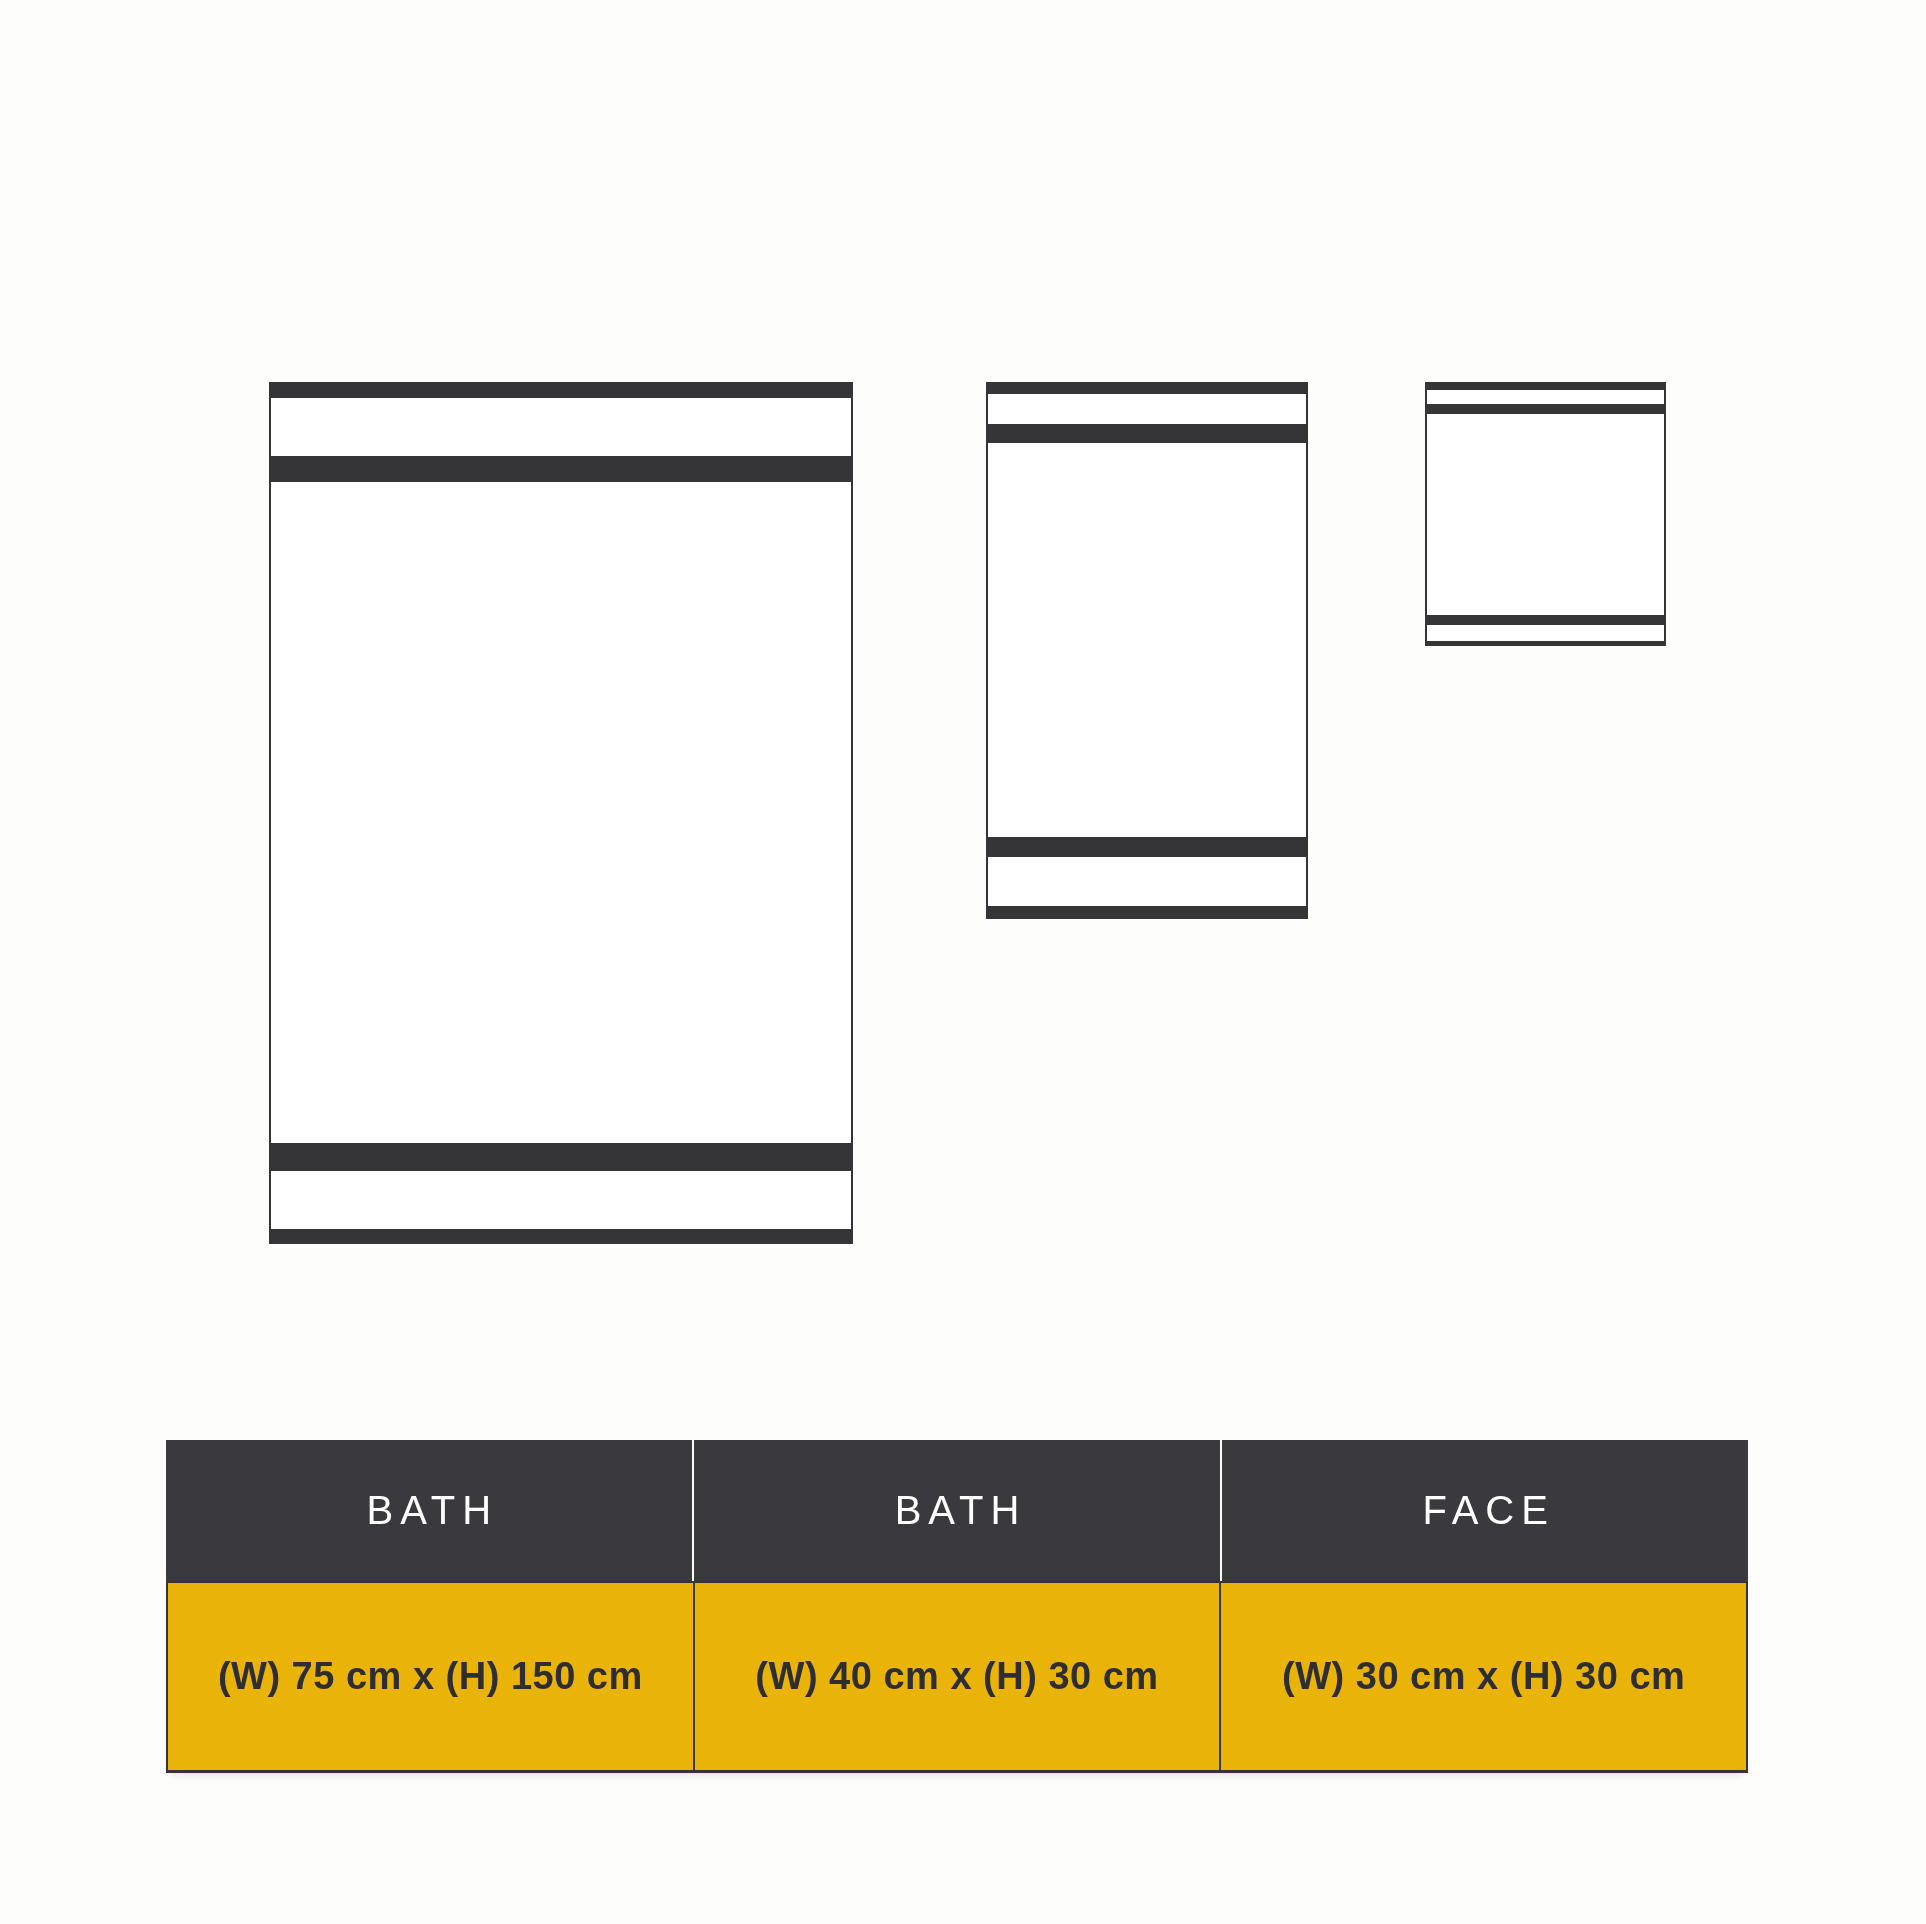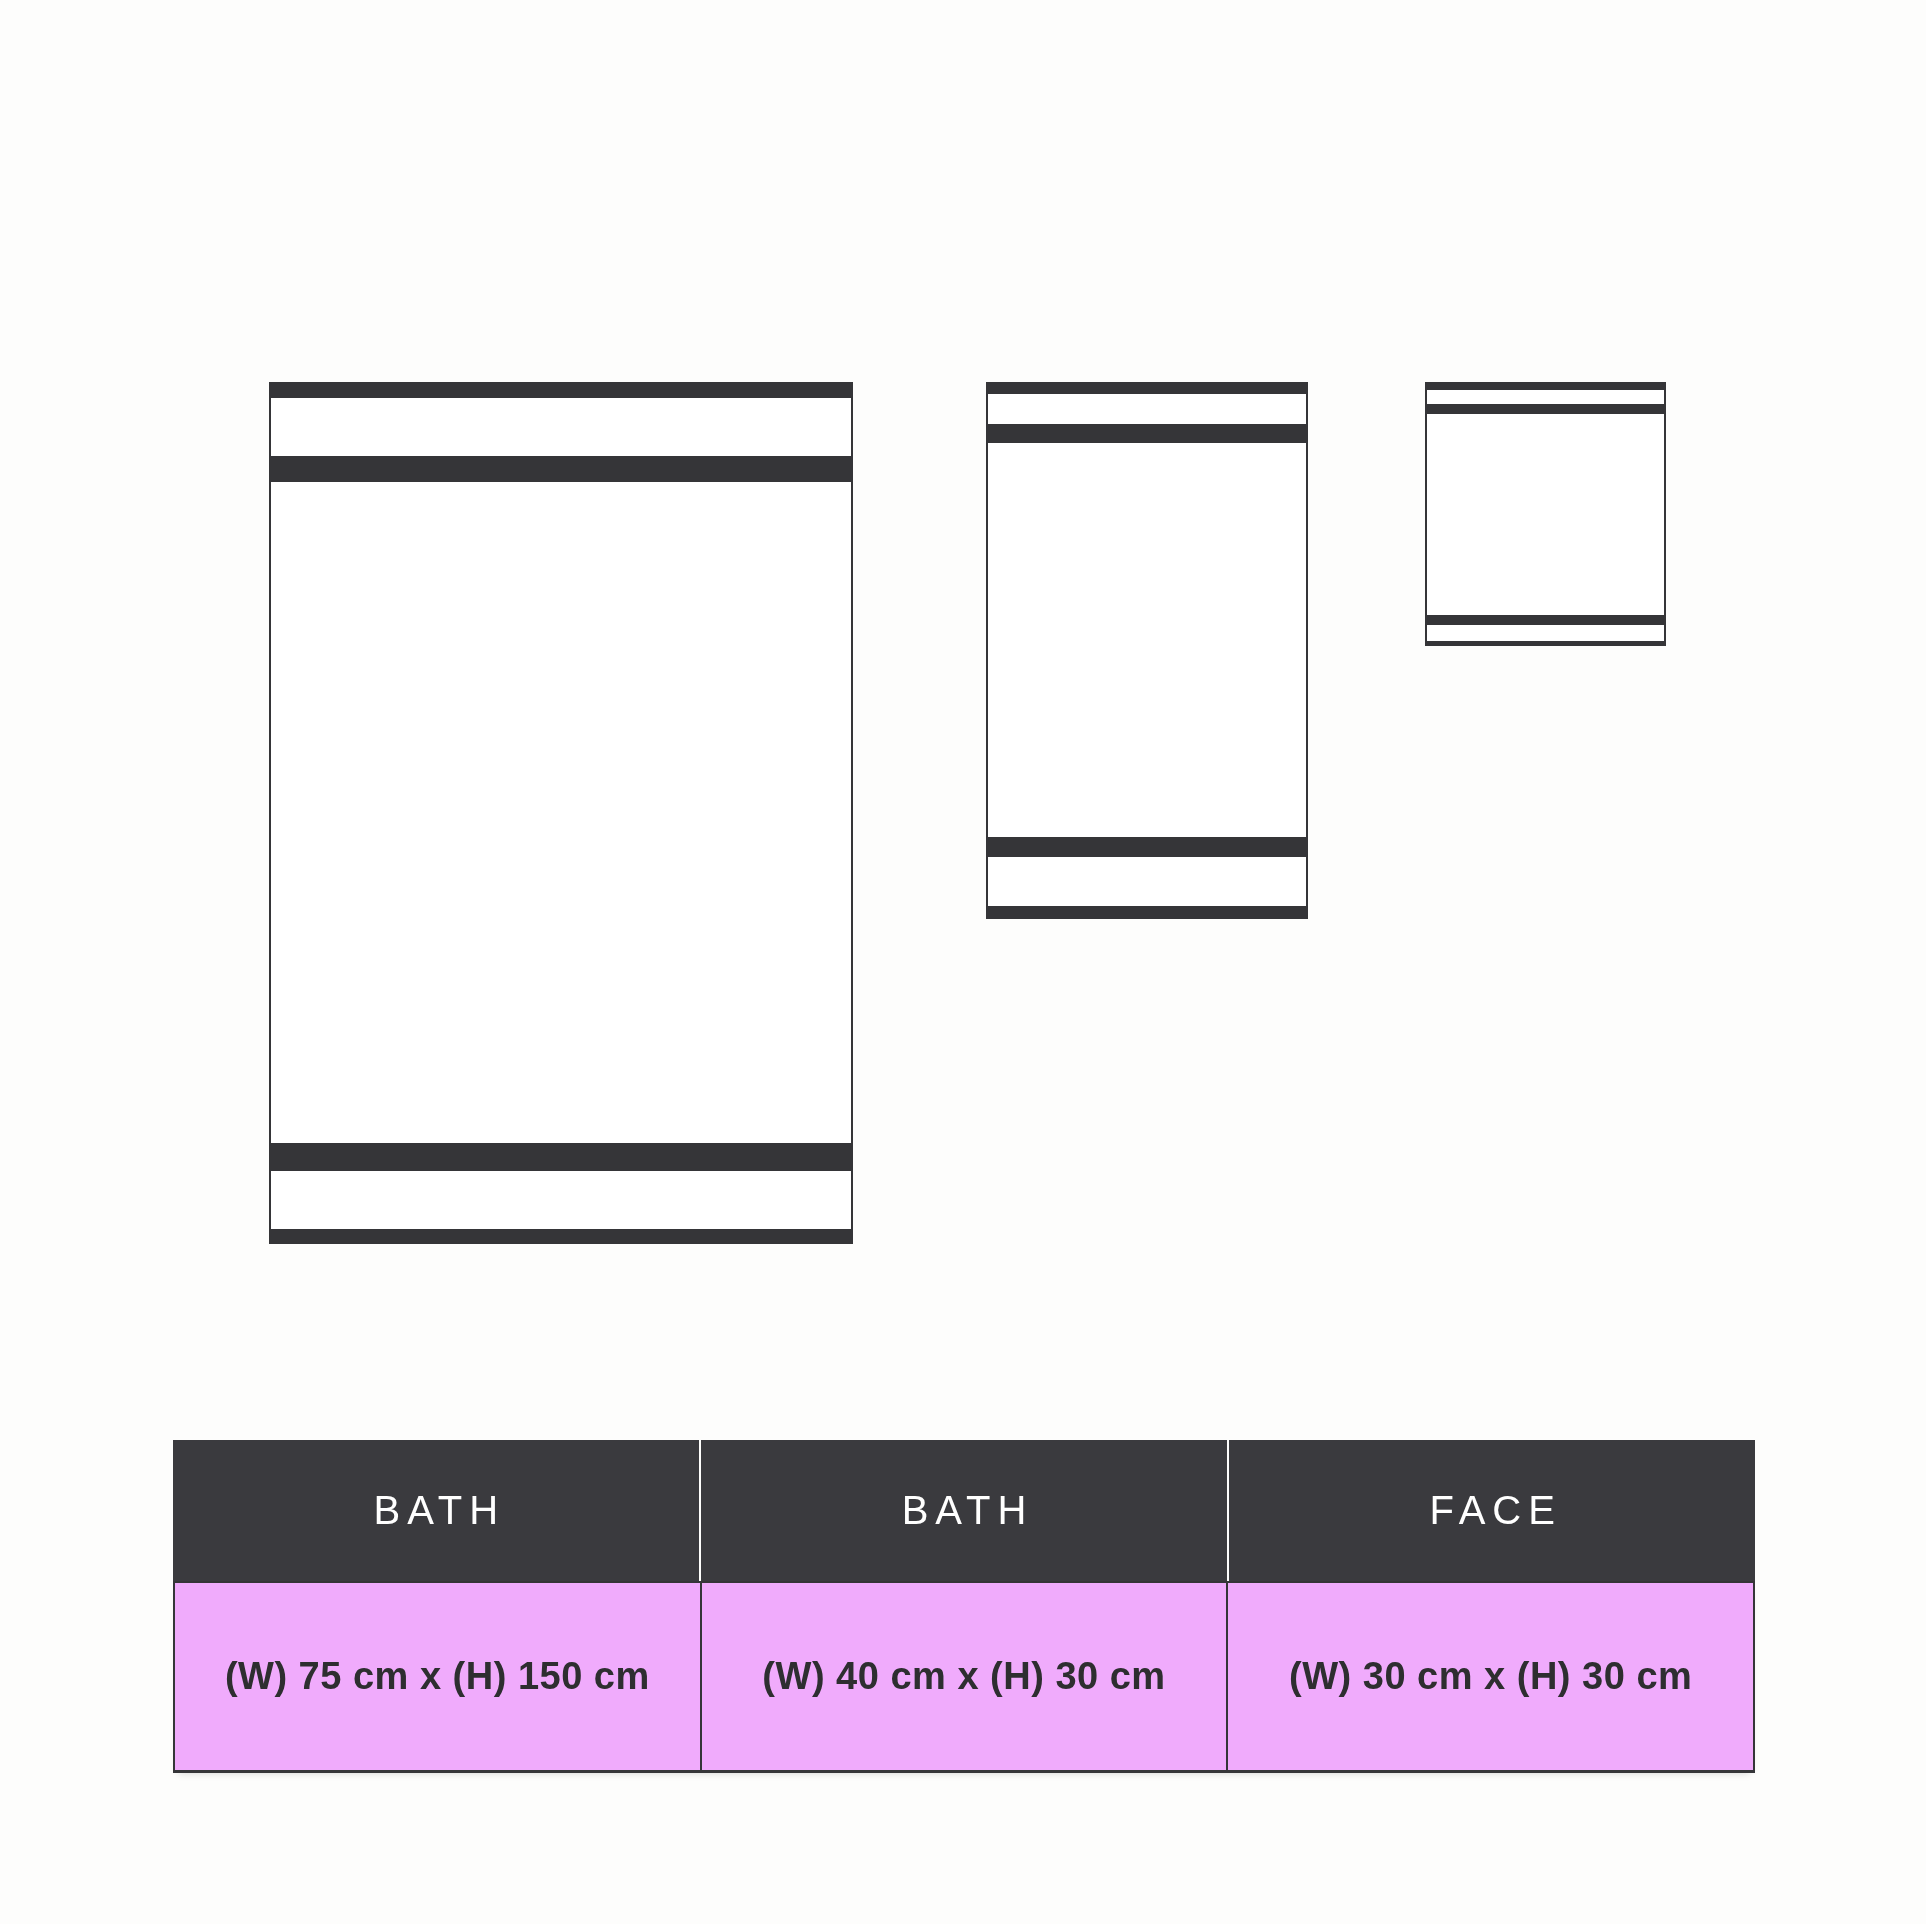--- a/index.html
+++ b/index.html
@@ -52,42 +52,42 @@
   .face>:nth-child(1){height:8px}
   .face>:nth-child(2){height:14px}
   .face>:nth-child(3){height:10px}
   .face>:nth-child(5){height:10px}
   .face>:nth-child(6){height:16px}
   .face>:nth-child(7){height:5.5px}
 
   
   .size-table{
     position:absolute;
-    left:173px;top:1440px;width:1582px;border-radius:14px;
+    left:166px;top:1440px;width:1582px;border-radius:14px;
   }
   .thead{
     display:flex;
     gap:2.5px;
     height:141px;
   }
   .th{
     flex:1 1 0;
     background:var(--header-bg);
     color:var(--header-text);
     display:flex;align-items:center;justify-content:center;
     font-size:40px;
     font-weight:400;
     letter-spacing:7px;
     padding-left:7px; 
   }
   .tbody{
     display:flex;
     height:192px;
     box-sizing:border-box;
-    background:#f0abfc;
+    background:#eab308;
     border:2.5px solid var(--stripe);
     border-bottom-width:3px;
     box-shadow:0 5px 8px -5px rgba(0,0,0,0.18);
   }
   .td{
     flex:1 1 0;
     display:flex;align-items:center;justify-content:center;
     font-size:38px;
     font-weight:700;
     color:var(--body-text);

